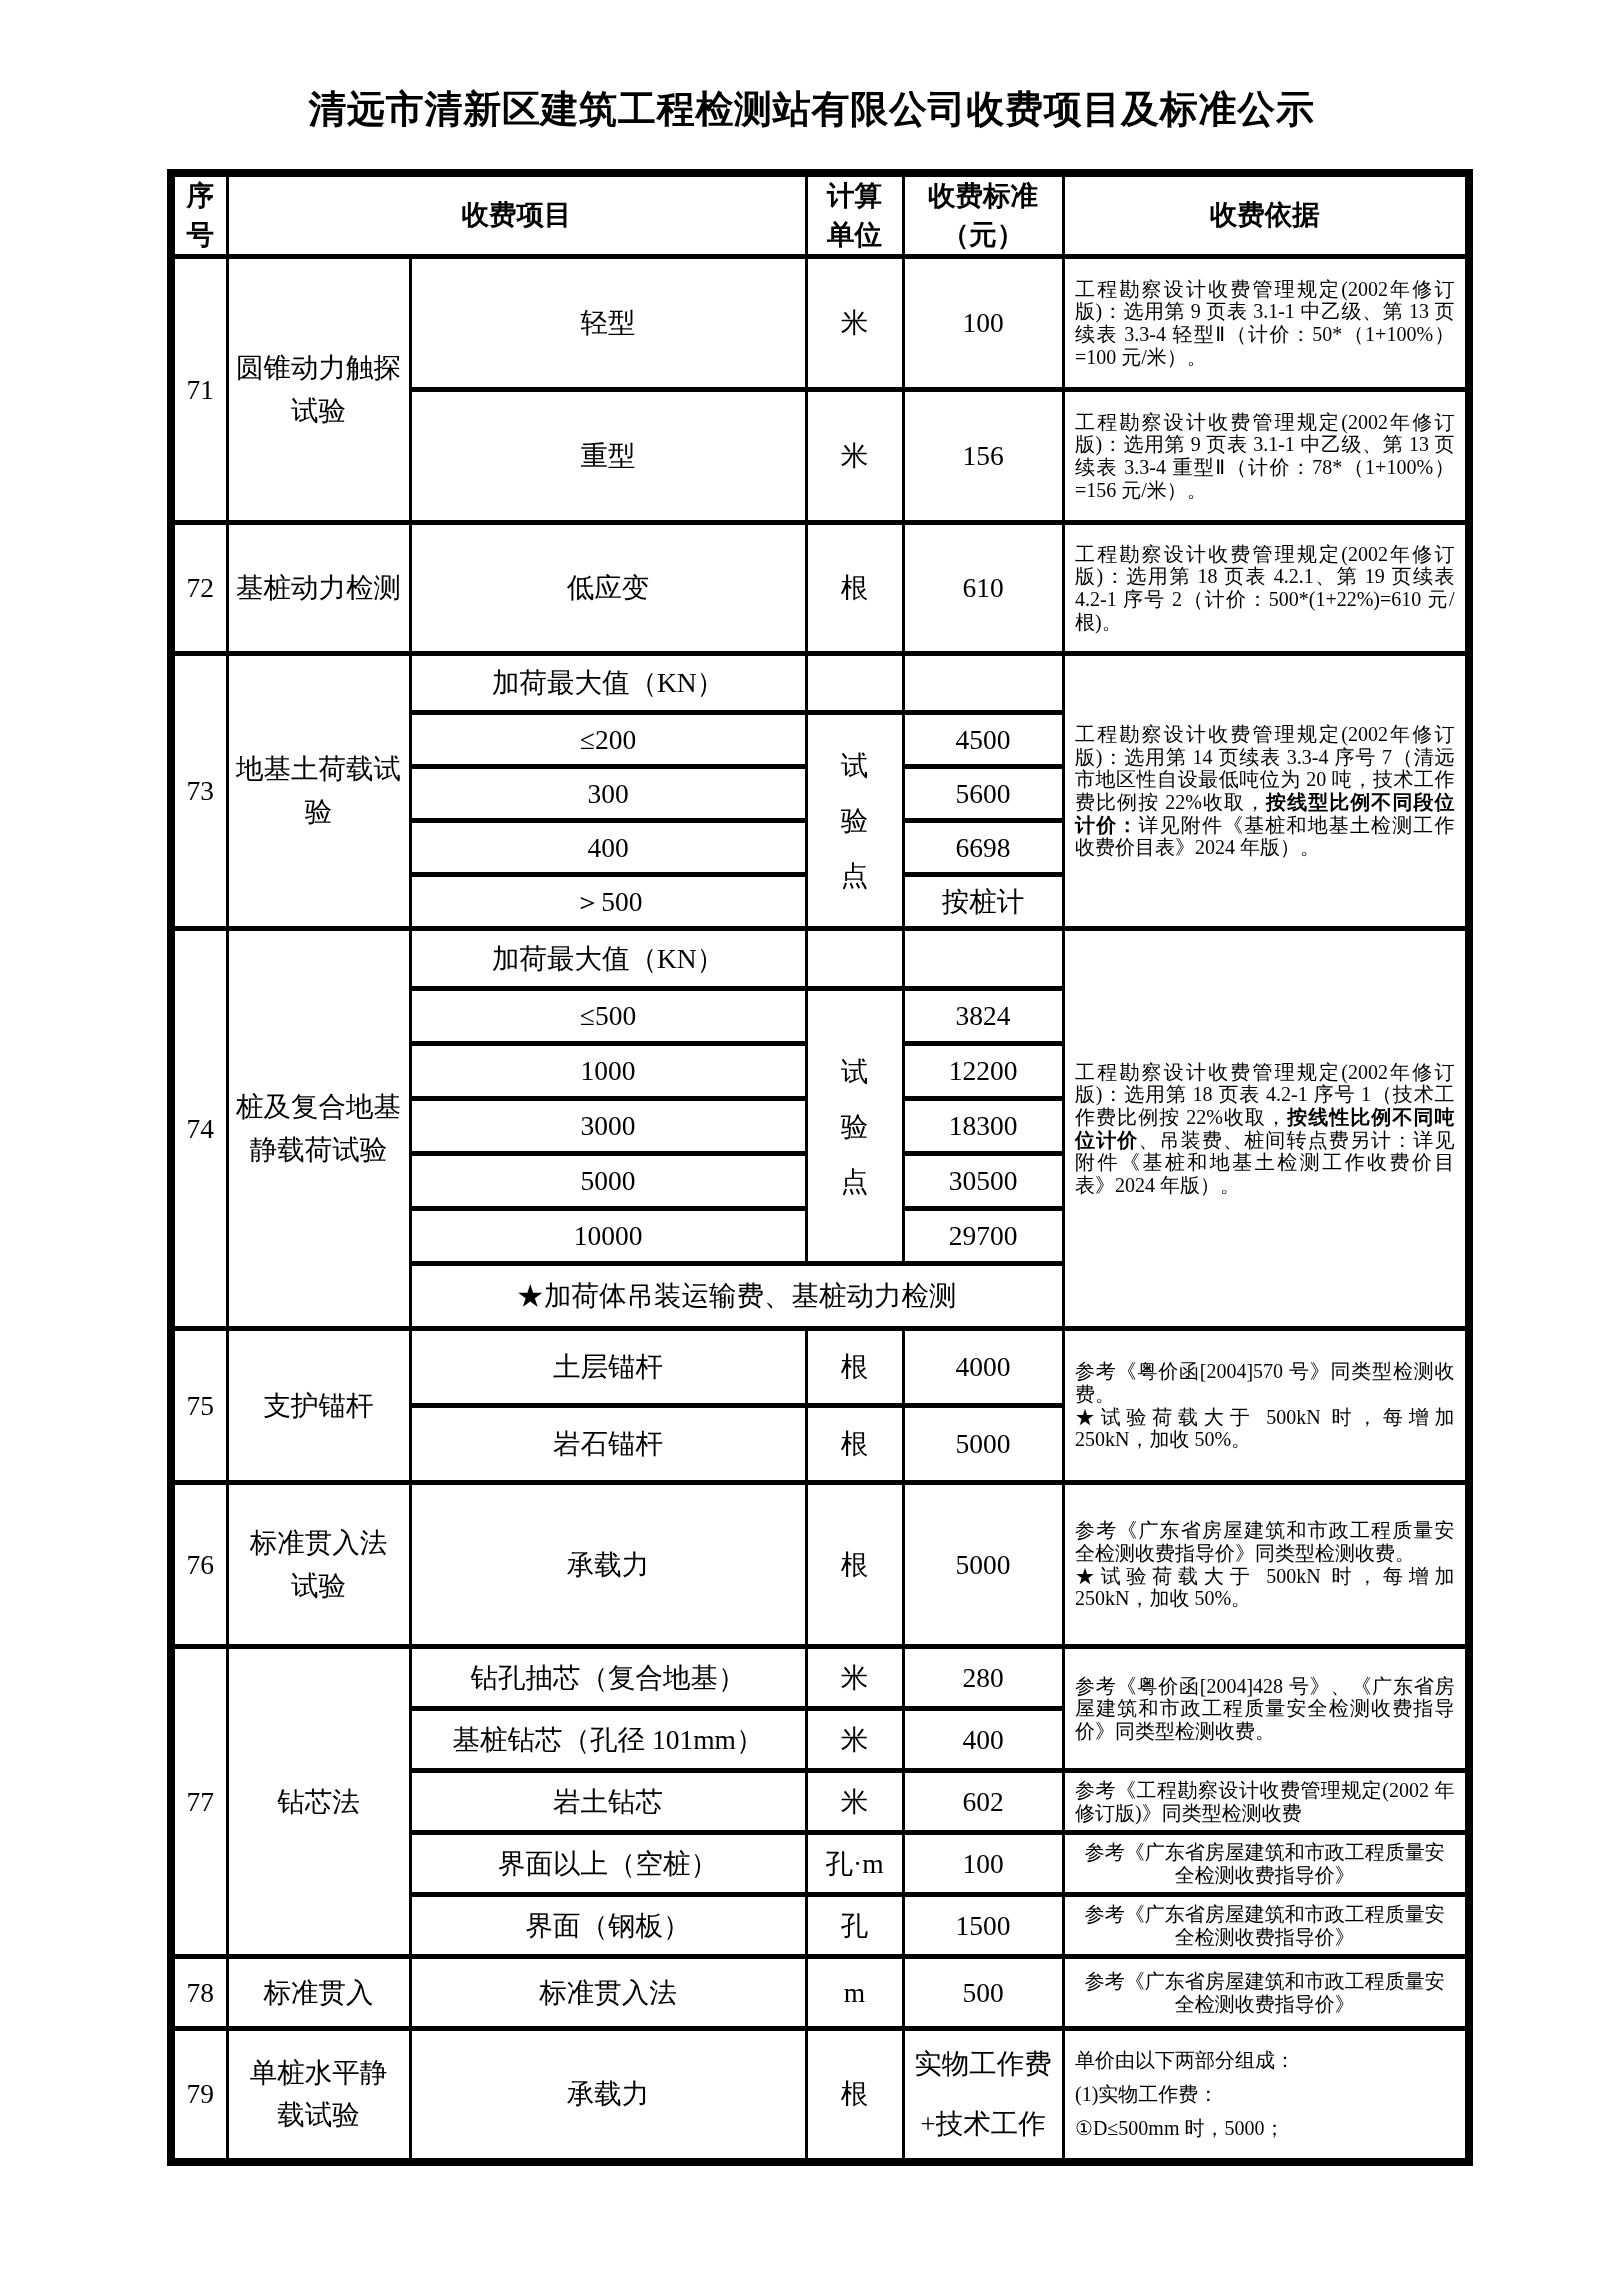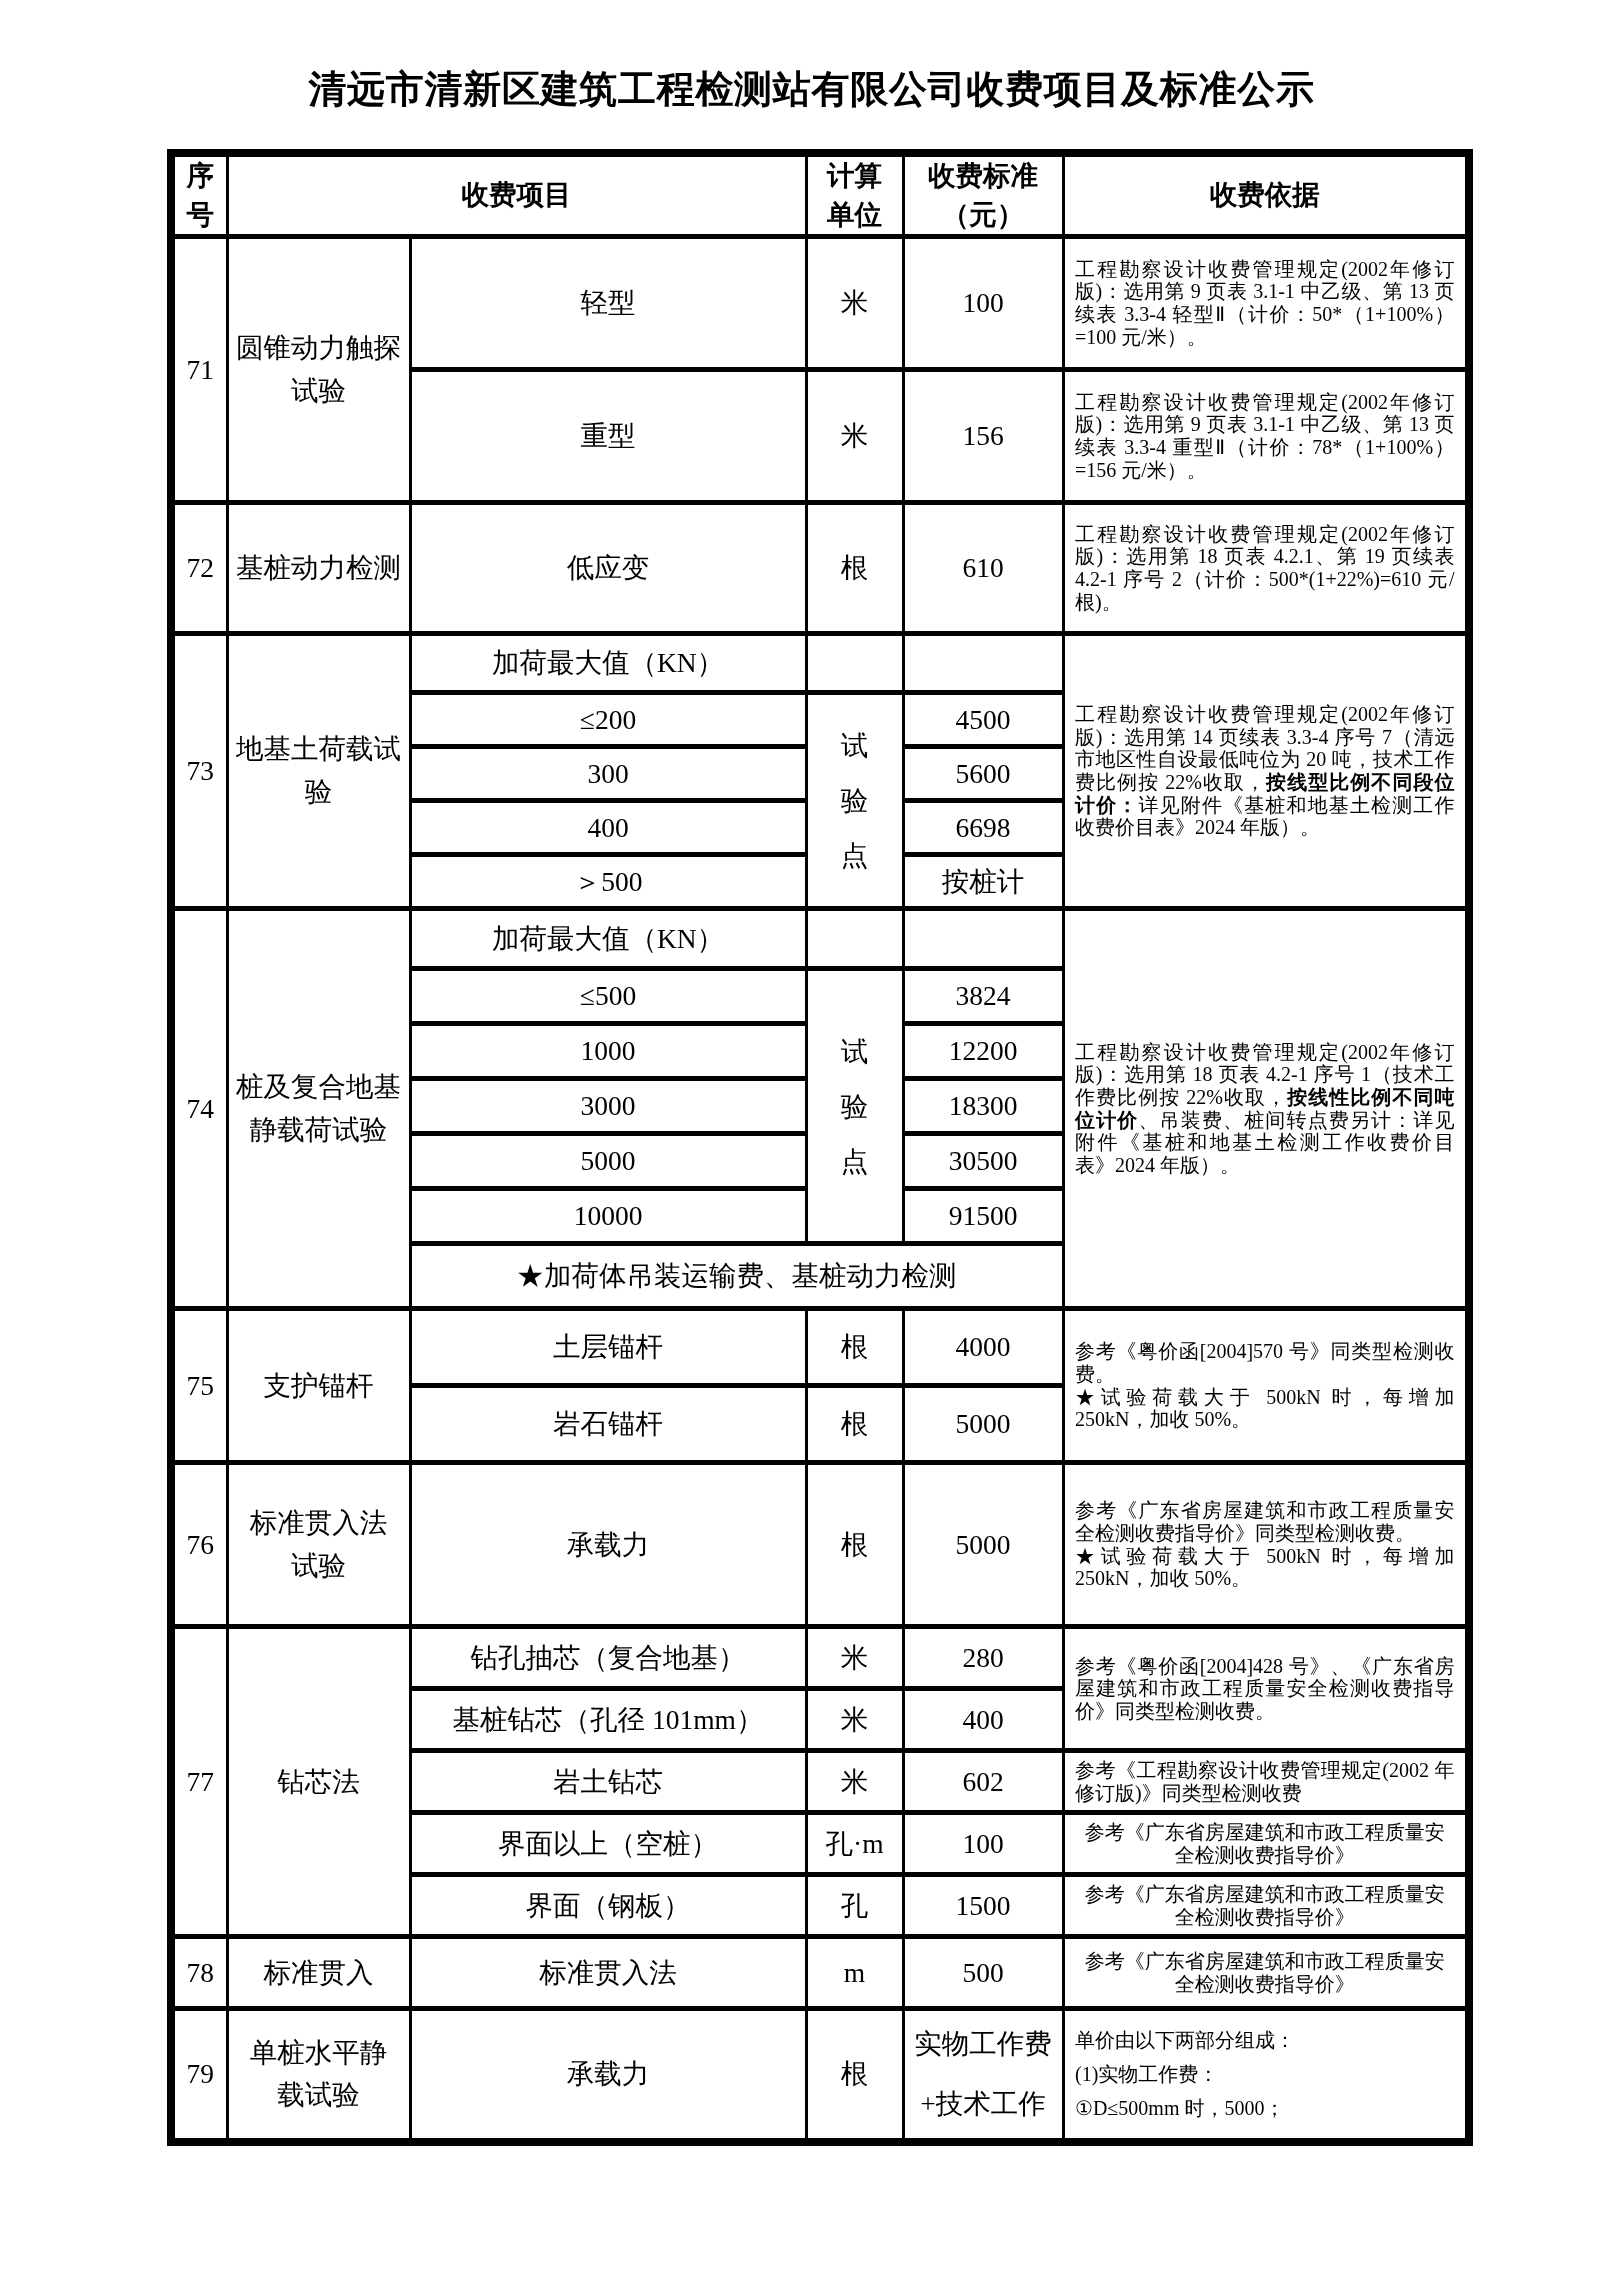--- a/index.html
+++ b/index.html
@@ -1,17 +1,17 @@
 <!DOCTYPE html>
 <html style="font-size:10.5px"><head>
 <meta charset="utf-8">
 <style>
   html,body{margin:0;padding:0;background:#9a9a9a;}
   .page{width:1623px;height:2295px;background:#ffffff;font-family:"Liberation Serif",serif;color:#000;overflow:hidden;position:relative;}
-  .title{margin:0;padding-top:64px;padding-bottom:0;text-align:center;font-size:38px;font-weight:bold;letter-spacing:0.7px;}
+  .title{margin:0;padding-top:84px;padding-bottom:0;text-align:center;font-size:38px;font-weight:bold;letter-spacing:0.7px;}
   table.fee{border-collapse:collapse;table-layout:fixed;margin:34px 0 0 167px;border:8.5px solid #000;}
   .fee th,.fee td{border:3.3px solid #000;border-top-width:5.9px;border-bottom-width:5.9px;text-align:center;vertical-align:middle;padding:0;overflow:hidden;}
   .fee thead th{font-weight:bold;font-size:27.5px;line-height:1.4;}
   .fee td{font-size:27.5px;}
   .no{font-size:29px;}
   .price{font-size:29px;line-height:1.35;}
   .ml{white-space:pre-line;line-height:1.55;}
   .mlwide{white-space:pre-line;line-height:2.2;}
   .stack{display:inline-block;word-break:break-all;line-height:1.4;text-align:center;}
   .w1{width:1.1em;}
@@ -126,21 +126,21 @@
       <tr style="height:55px">
         <td>3000</td>
         <td class="price">18300</td>
       </tr>
       <tr style="height:55px">
         <td>5000</td>
         <td class="price">30500</td>
       </tr>
       <tr style="height:55px">
         <td>10000</td>
-        <td class="price">91500</td>
+        <td class="price">29700</td>
       </tr>
       <tr style="height:65px">
         <td colspan="3" class="note-cell">★加荷体吊装运输费、基桩动力检测</td>
       </tr>
 
       <tr style="height:77px">
         <td class="no" rowspan="2">75</td>
         <td rowspan="2">支护锚杆</td>
         <td>土层锚杆</td>
         <td>根</td>

